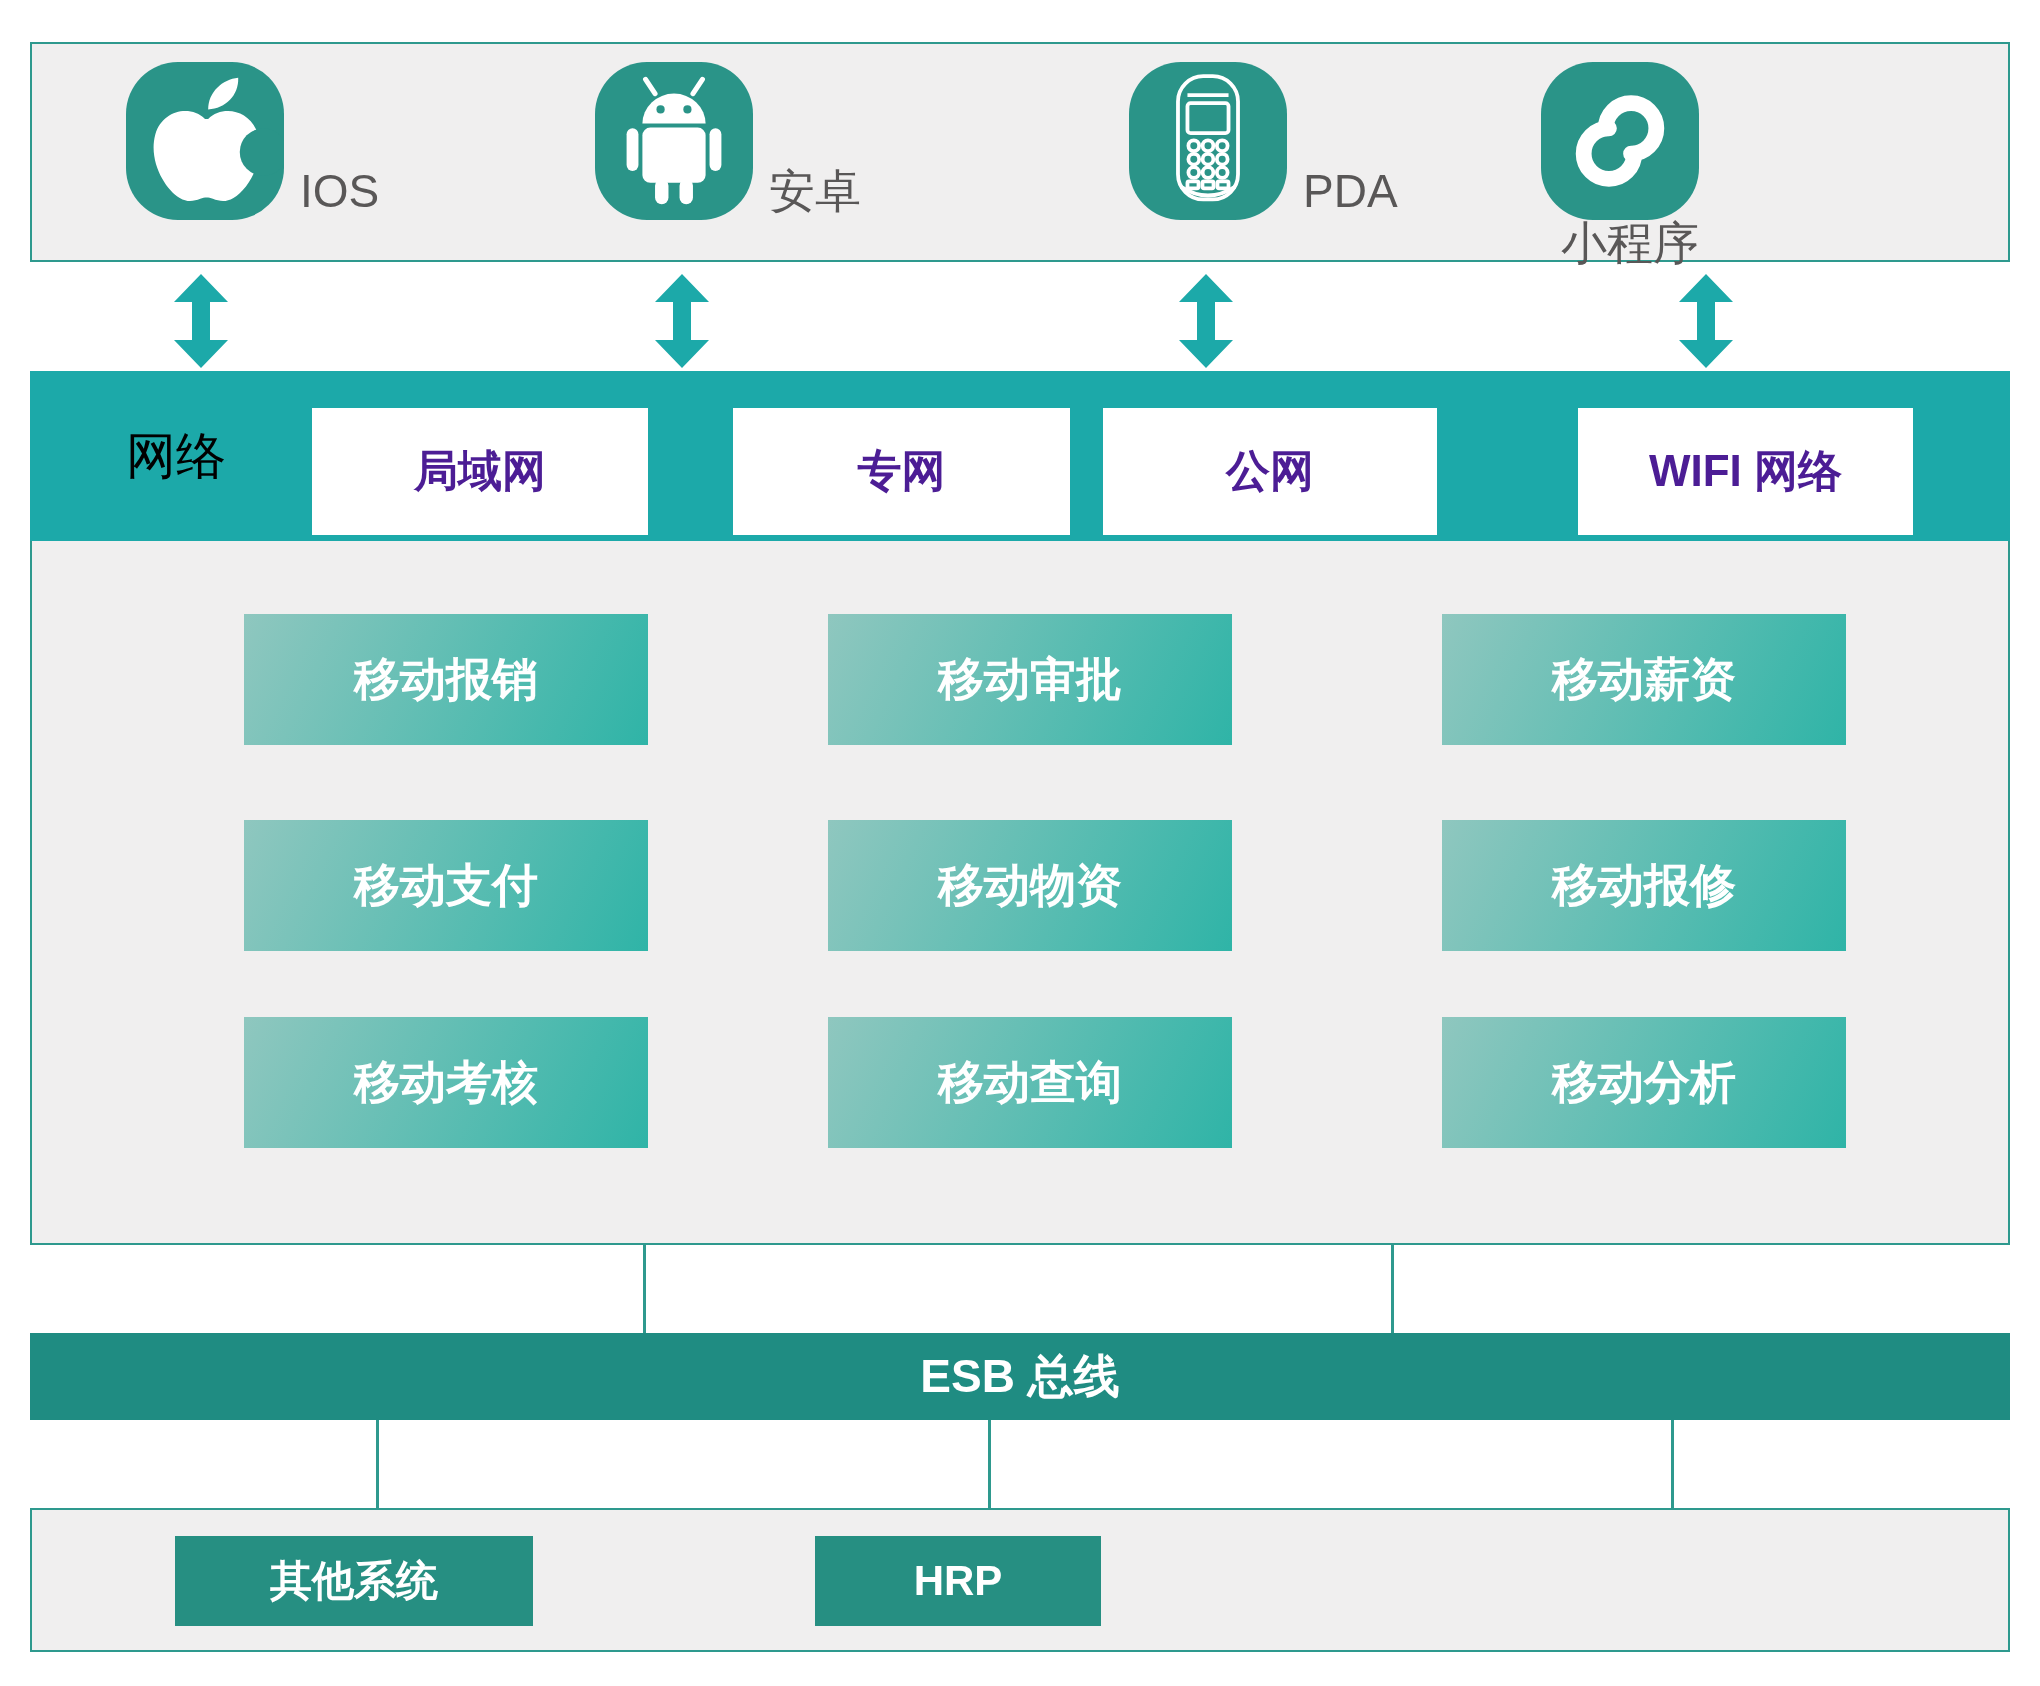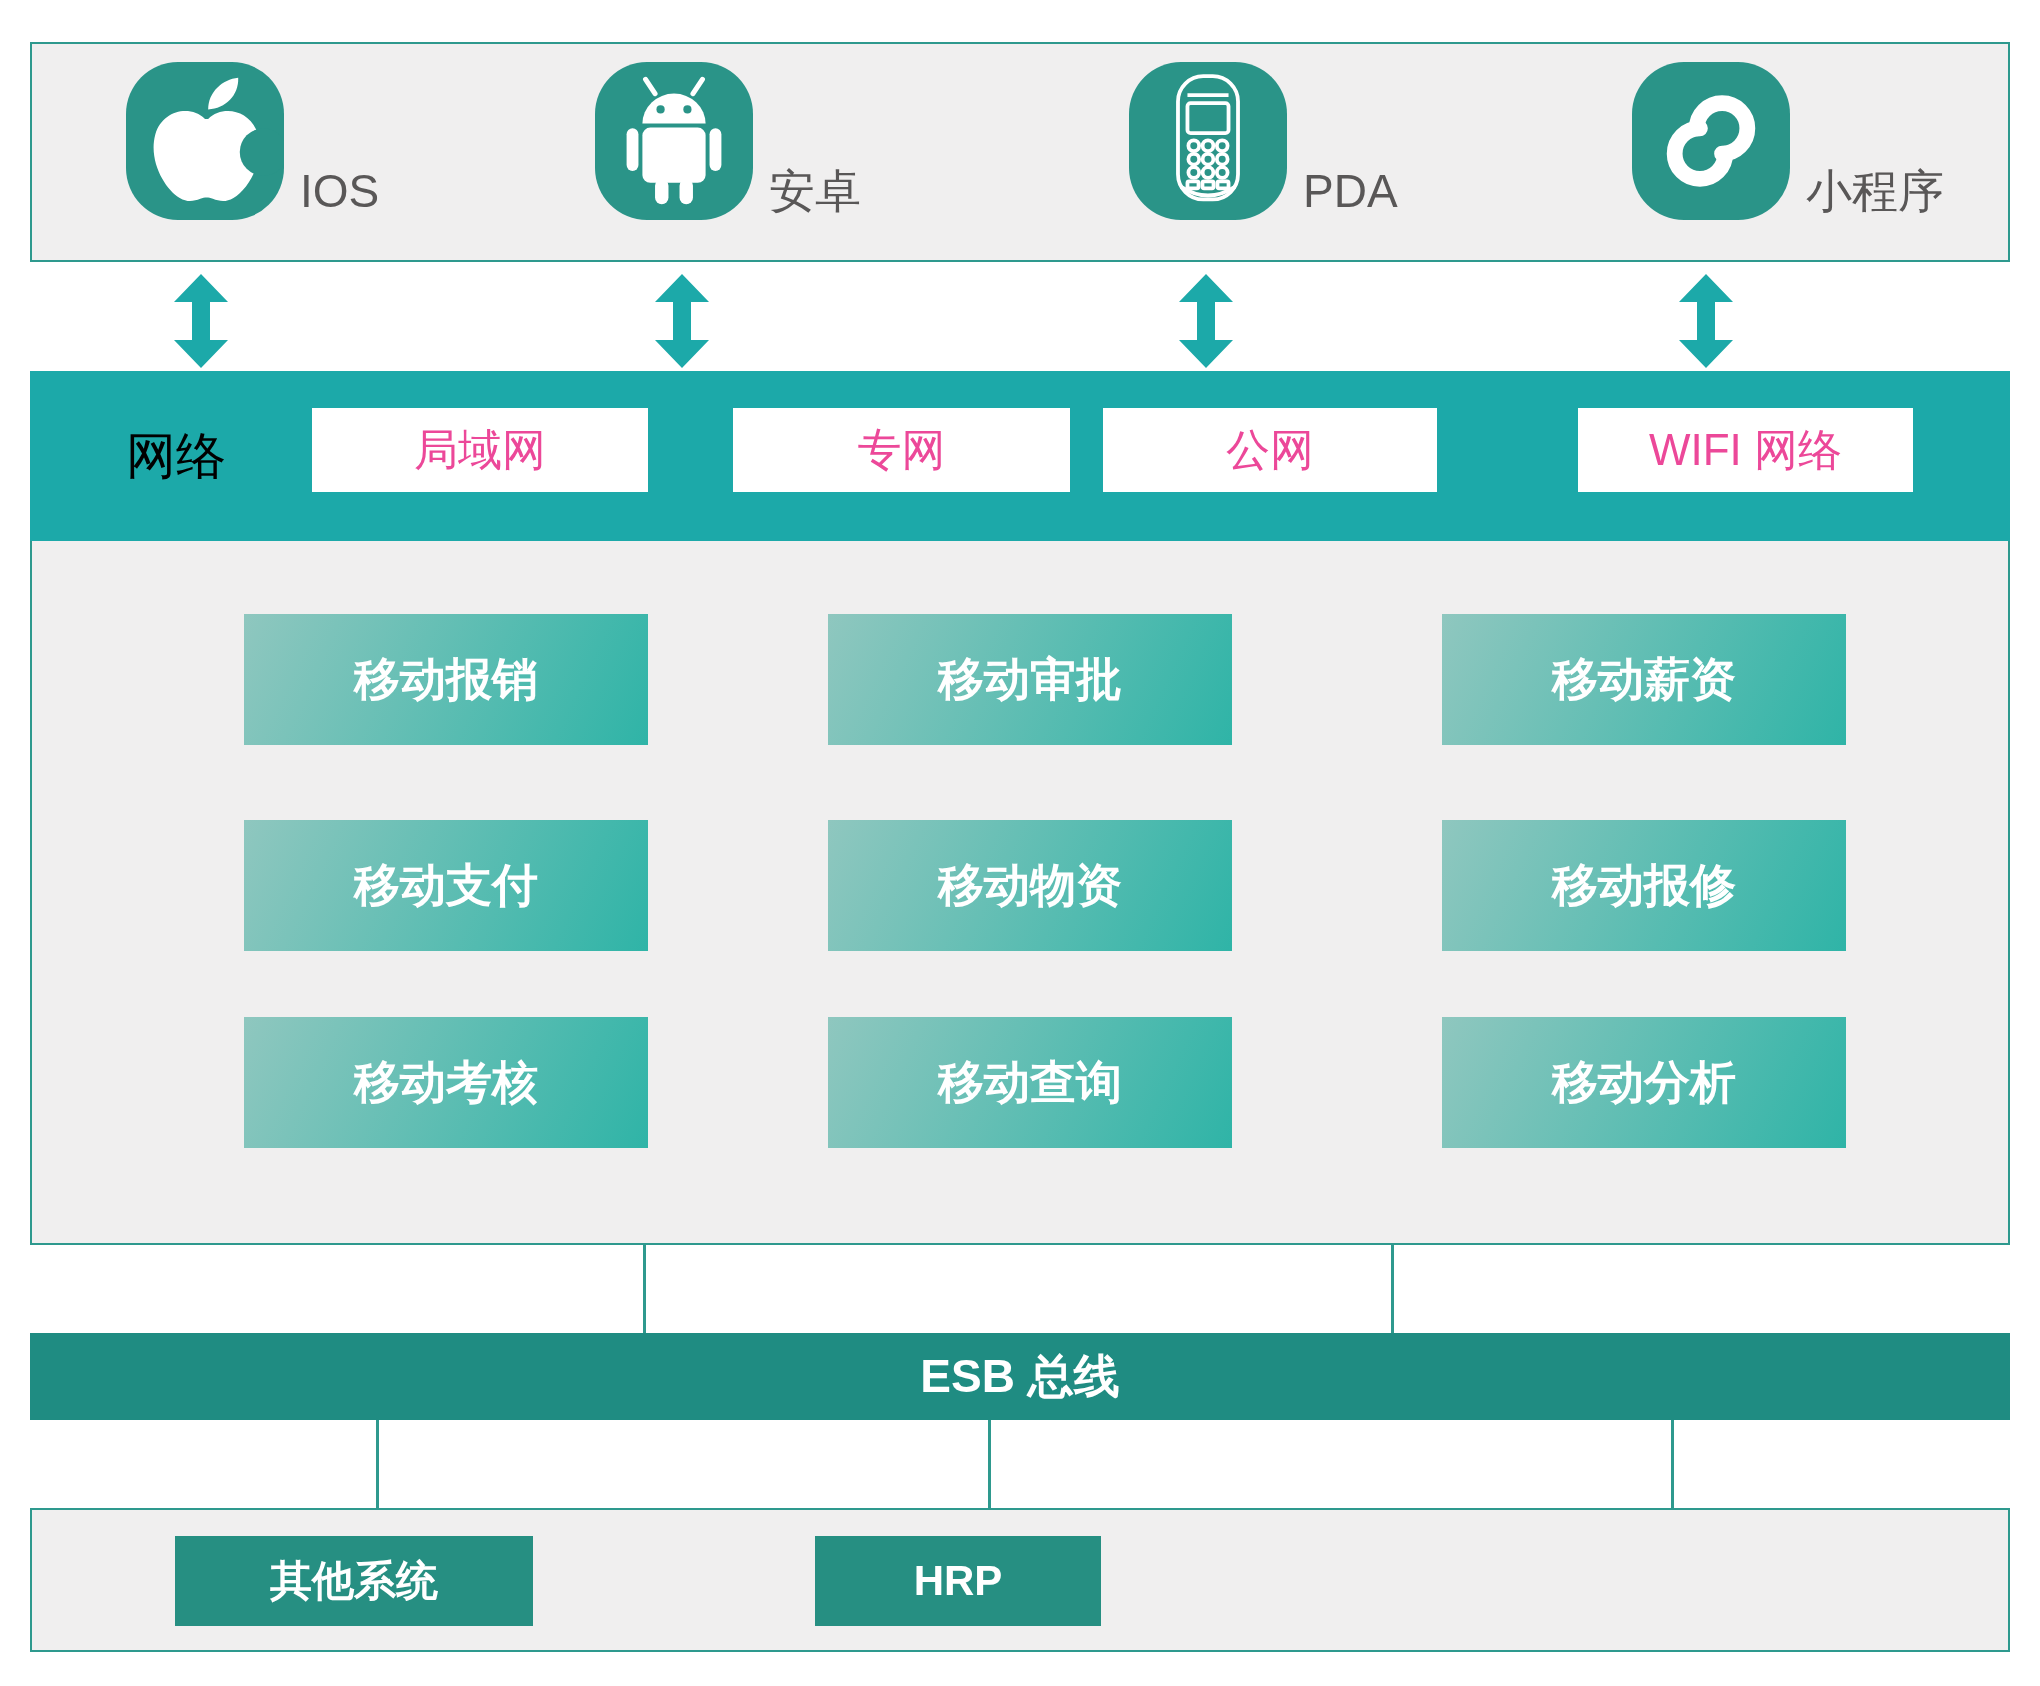--- a/index.html
+++ b/index.html
@@ -23,23 +23,23 @@
   }
   
   .arrow{position:absolute;top:274px;width:54px;height:94px;}
   
   #net-bar{position:absolute;left:30px;top:371px;width:1980px;height:170px;background:#1ca9a9;}
   .net-label{
     position:absolute;left:96px;top:0;height:100%;display:flex;align-items:center;
     color:#000000;font-size:50px;font-weight:500;
   }
   .net-box{
-    position:absolute;top:37px;height:84px;background:#ffffff;
+    position:absolute;top:37px;height:127px;background:#ffffff;
     display:flex;align-items:center;justify-content:center;
-    color:#ec4899;font-size:44px;font-weight:400;white-space:nowrap;
+    color:#4c1d95;font-size:44px;font-weight:700;white-space:nowrap;
   }
   .net-box:nth-of-type(2){left:282px;width:336px;}
   .net-box:nth-of-type(3){left:703px;width:337px;}
   .net-box:nth-of-type(4){left:1073px;width:334px;text-align:center;}
   .net-box:nth-of-type(5){left:1548px;width:335px;}
   
   #panel{left:30px;top:541px;width:1980px;height:704px;border-top:none;}
   .module{
     position:absolute;width:404px;height:131px;
     background:linear-gradient(115deg,#8fc7bf 0%,#2fb4a7 100%);
@@ -126,21 +126,21 @@
           </g>
           <rect x="37" y="75.5" width="7" height="4.5" rx="1"></rect>
           <rect x="46.5" y="75.5" width="7" height="4.5" rx="1"></rect>
           <rect x="56" y="75.5" width="7" height="4.5" rx="1"></rect>
           <path d="M33 79 q17 11 34 0"></path>
         </svg>
       </div>
       <span class="platform-label">PDA</span>
     </div>
 
-    <div class="platform" style="left:1600px;">
+    <div class="platform" style="left:1509px;flex-direction:column;">
       <div class="squircle">
         <svg width="158" height="158" viewBox="0 0 100 100">
           <circle cx="57" cy="42" r="16" fill="none" stroke="#ffffff" stroke-width="10" pathLength="100" stroke-dasharray="25 25 50" stroke-linecap="round"></circle>
           <circle cx="43" cy="58" r="16" fill="none" stroke="#ffffff" stroke-width="10" pathLength="100" stroke-dasharray="75 25" stroke-linecap="round"></circle>
         </svg>
       </div>
       <span class="platform-label">小程序</span>
     </div>
   </div>
 

